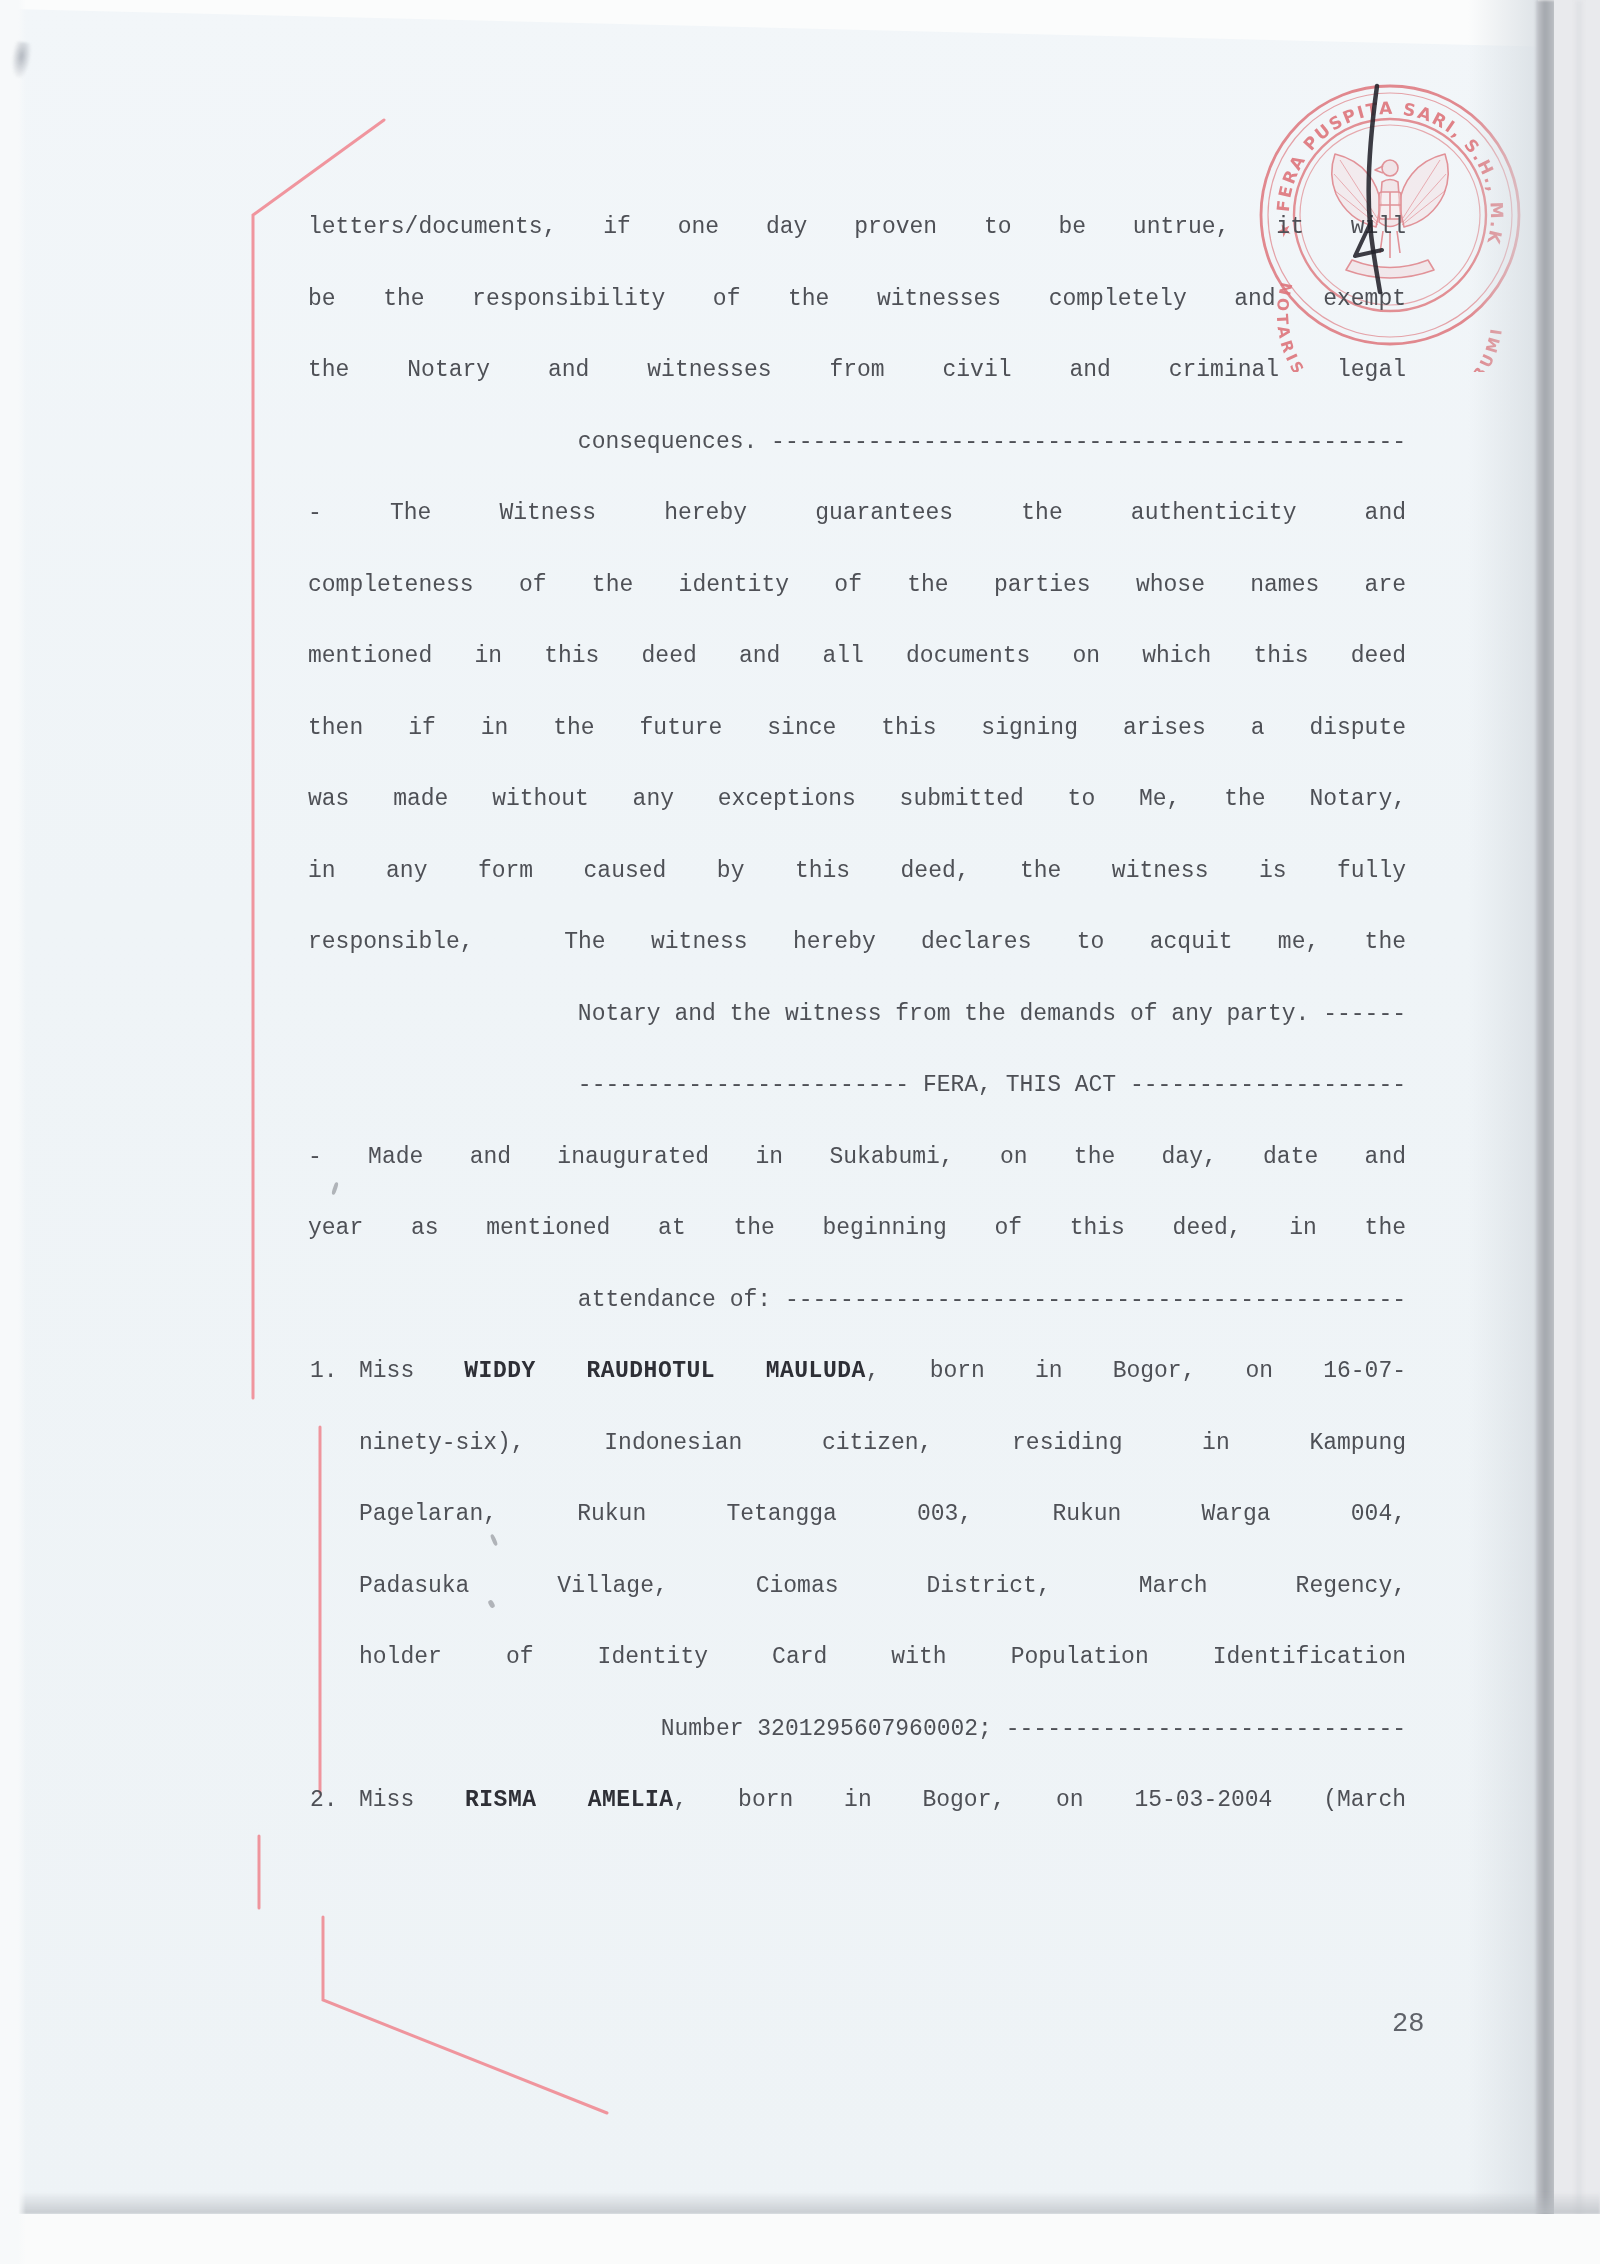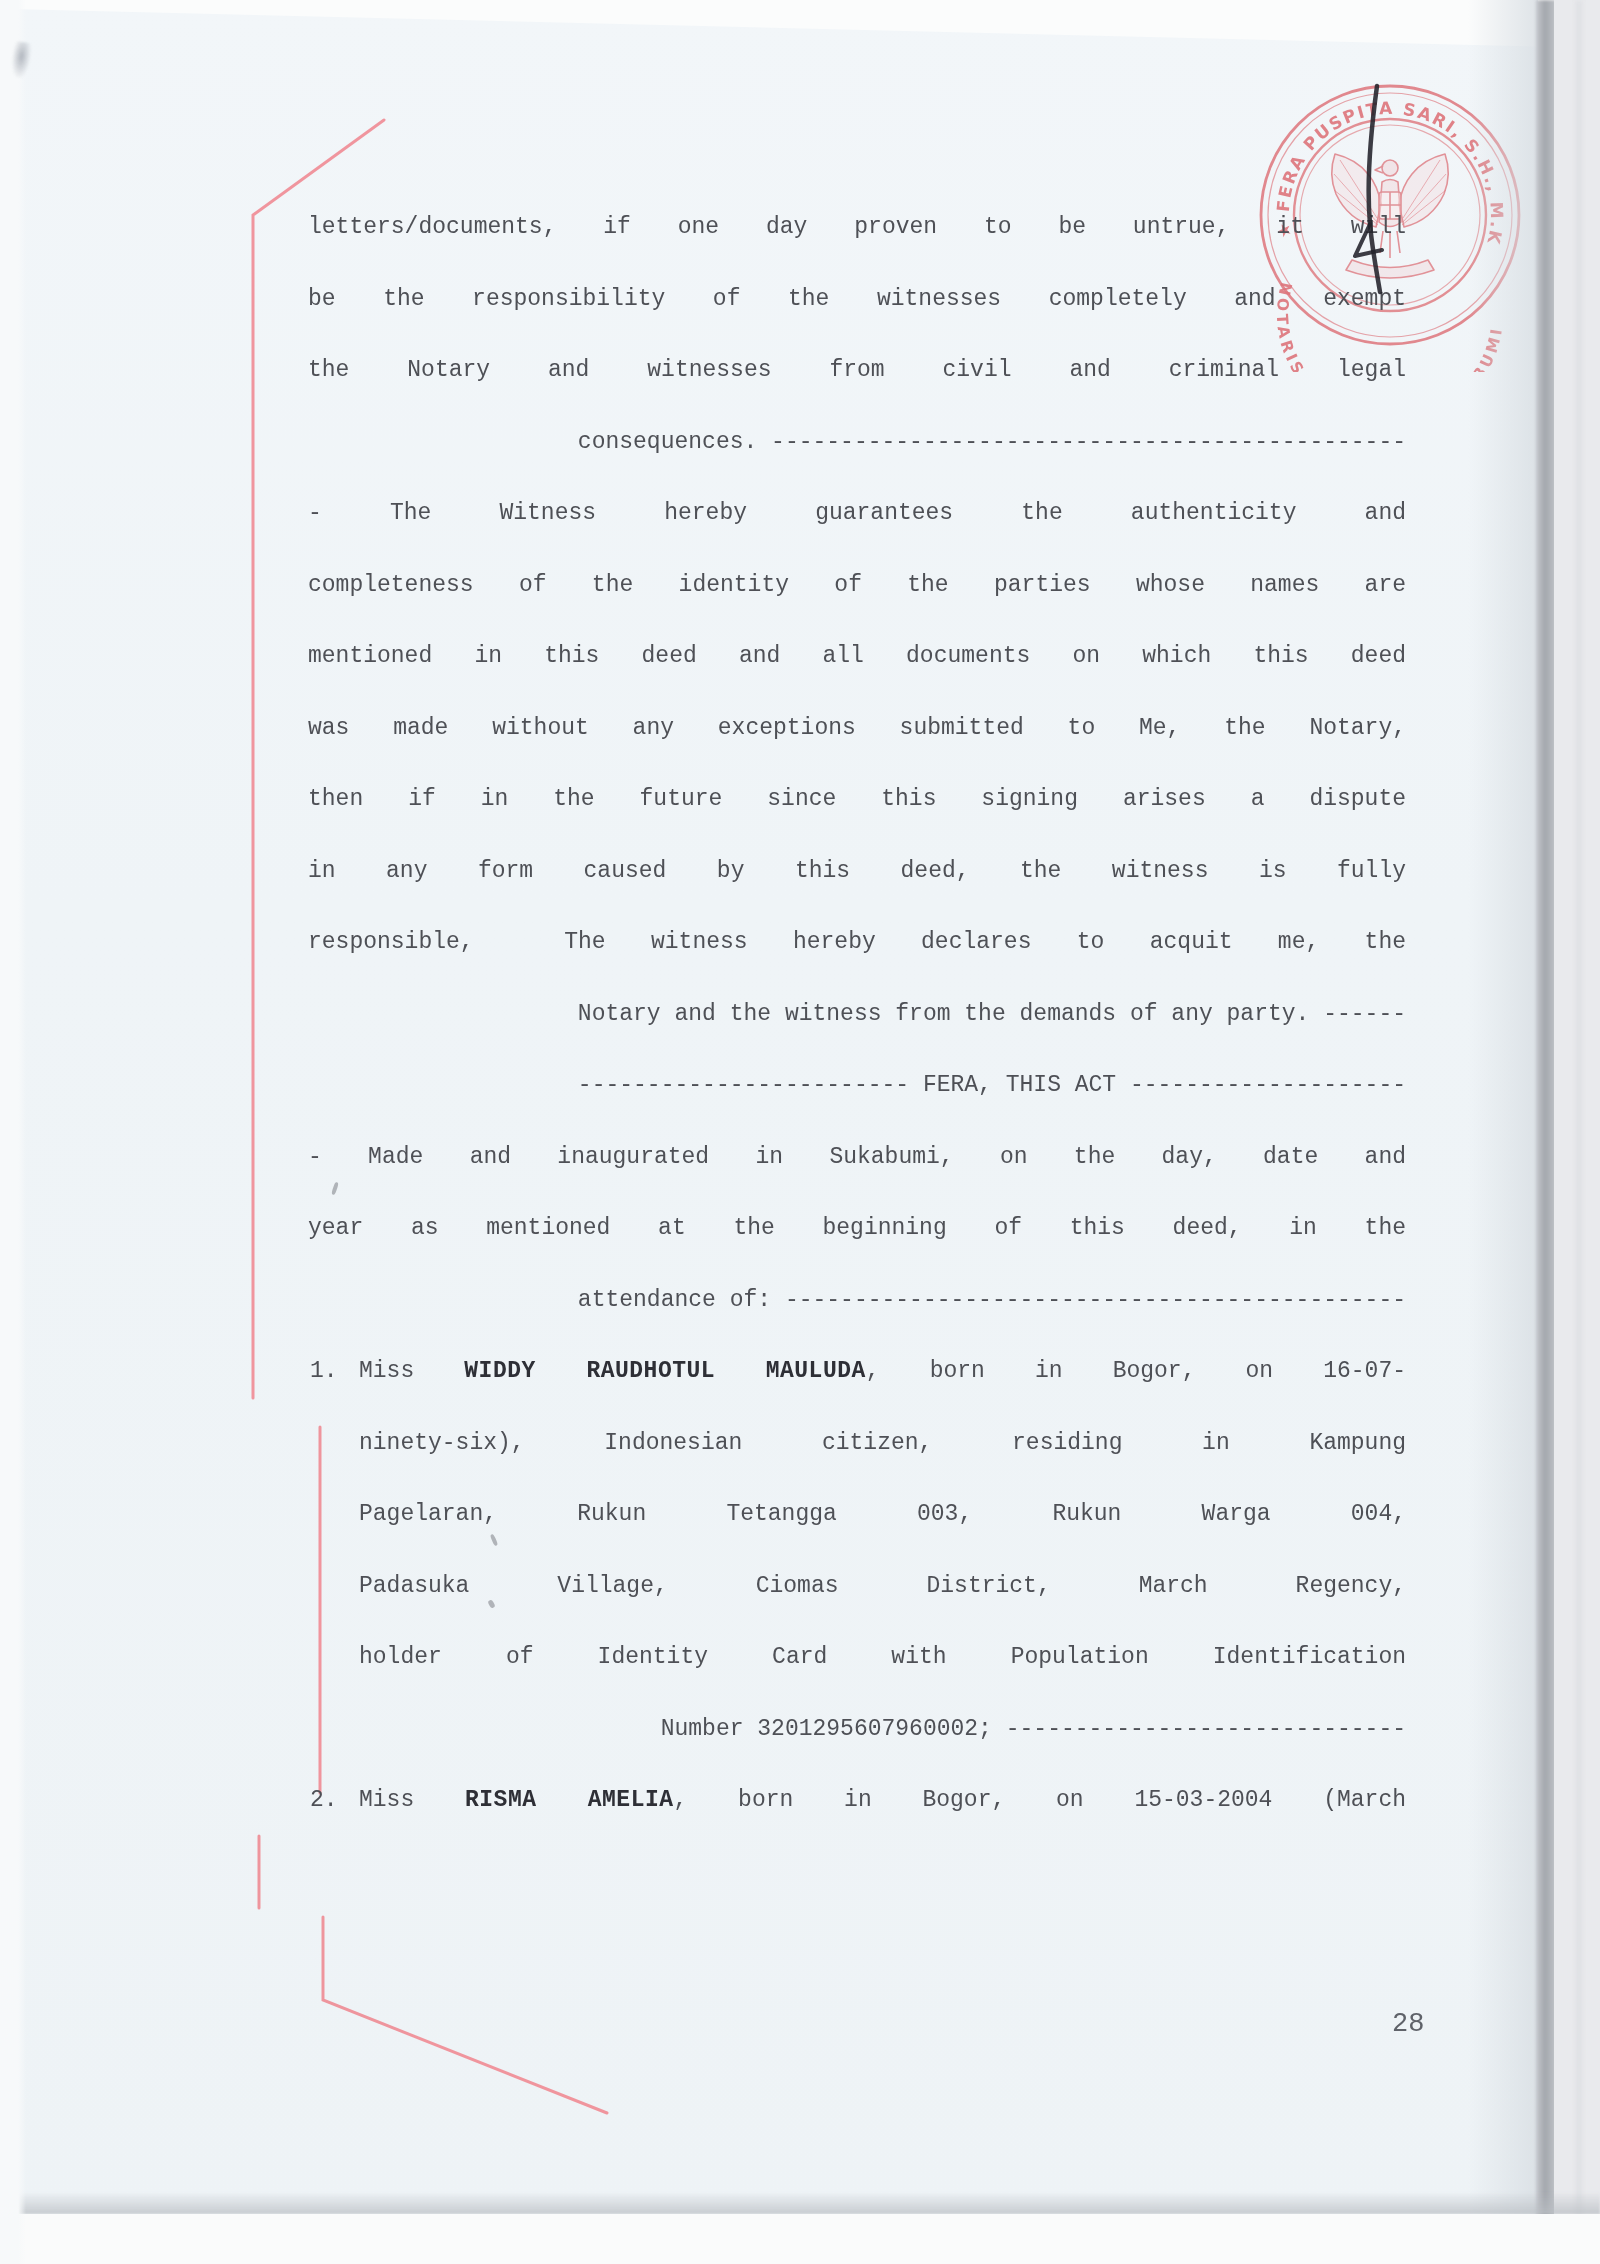--- a/index.html
+++ b/index.html
@@ -120,24 +120,24 @@
       <div class="line j">
         <span class="content"><span>- The Witness hereby guarantees the authenticity and</span></span>
       </div>
       <div class="line j">
         <span class="content"><span>completeness of the identity of the parties whose names are</span></span>
       </div>
       <div class="line j">
         <span class="content"><span>mentioned in this deed and all documents on which this deed</span></span>
       </div>
       <div class="line j">
+        <span class="content"><span>then if in the future since this signing arises a dispute</span></span>
+      </div>
+      <div class="line j">
         <span class="content"><span>was made without any exceptions submitted to Me, the Notary,</span></span>
-      </div>
-      <div class="line j">
-        <span class="content"><span>then if in the future since this signing arises a dispute</span></span>
       </div>
       <div class="line j">
         <span class="content"><span>in any form caused by this deed, the witness is fully</span></span>
       </div>
       <div class="line j">
         <span class="content"><span>responsible,&nbsp; The witness hereby declares to acquit me, the</span></span>
       </div>
       <div class="line l">
         <span class="content"><span>Notary and the witness from the demands of any party. ------</span></span>
       </div>

